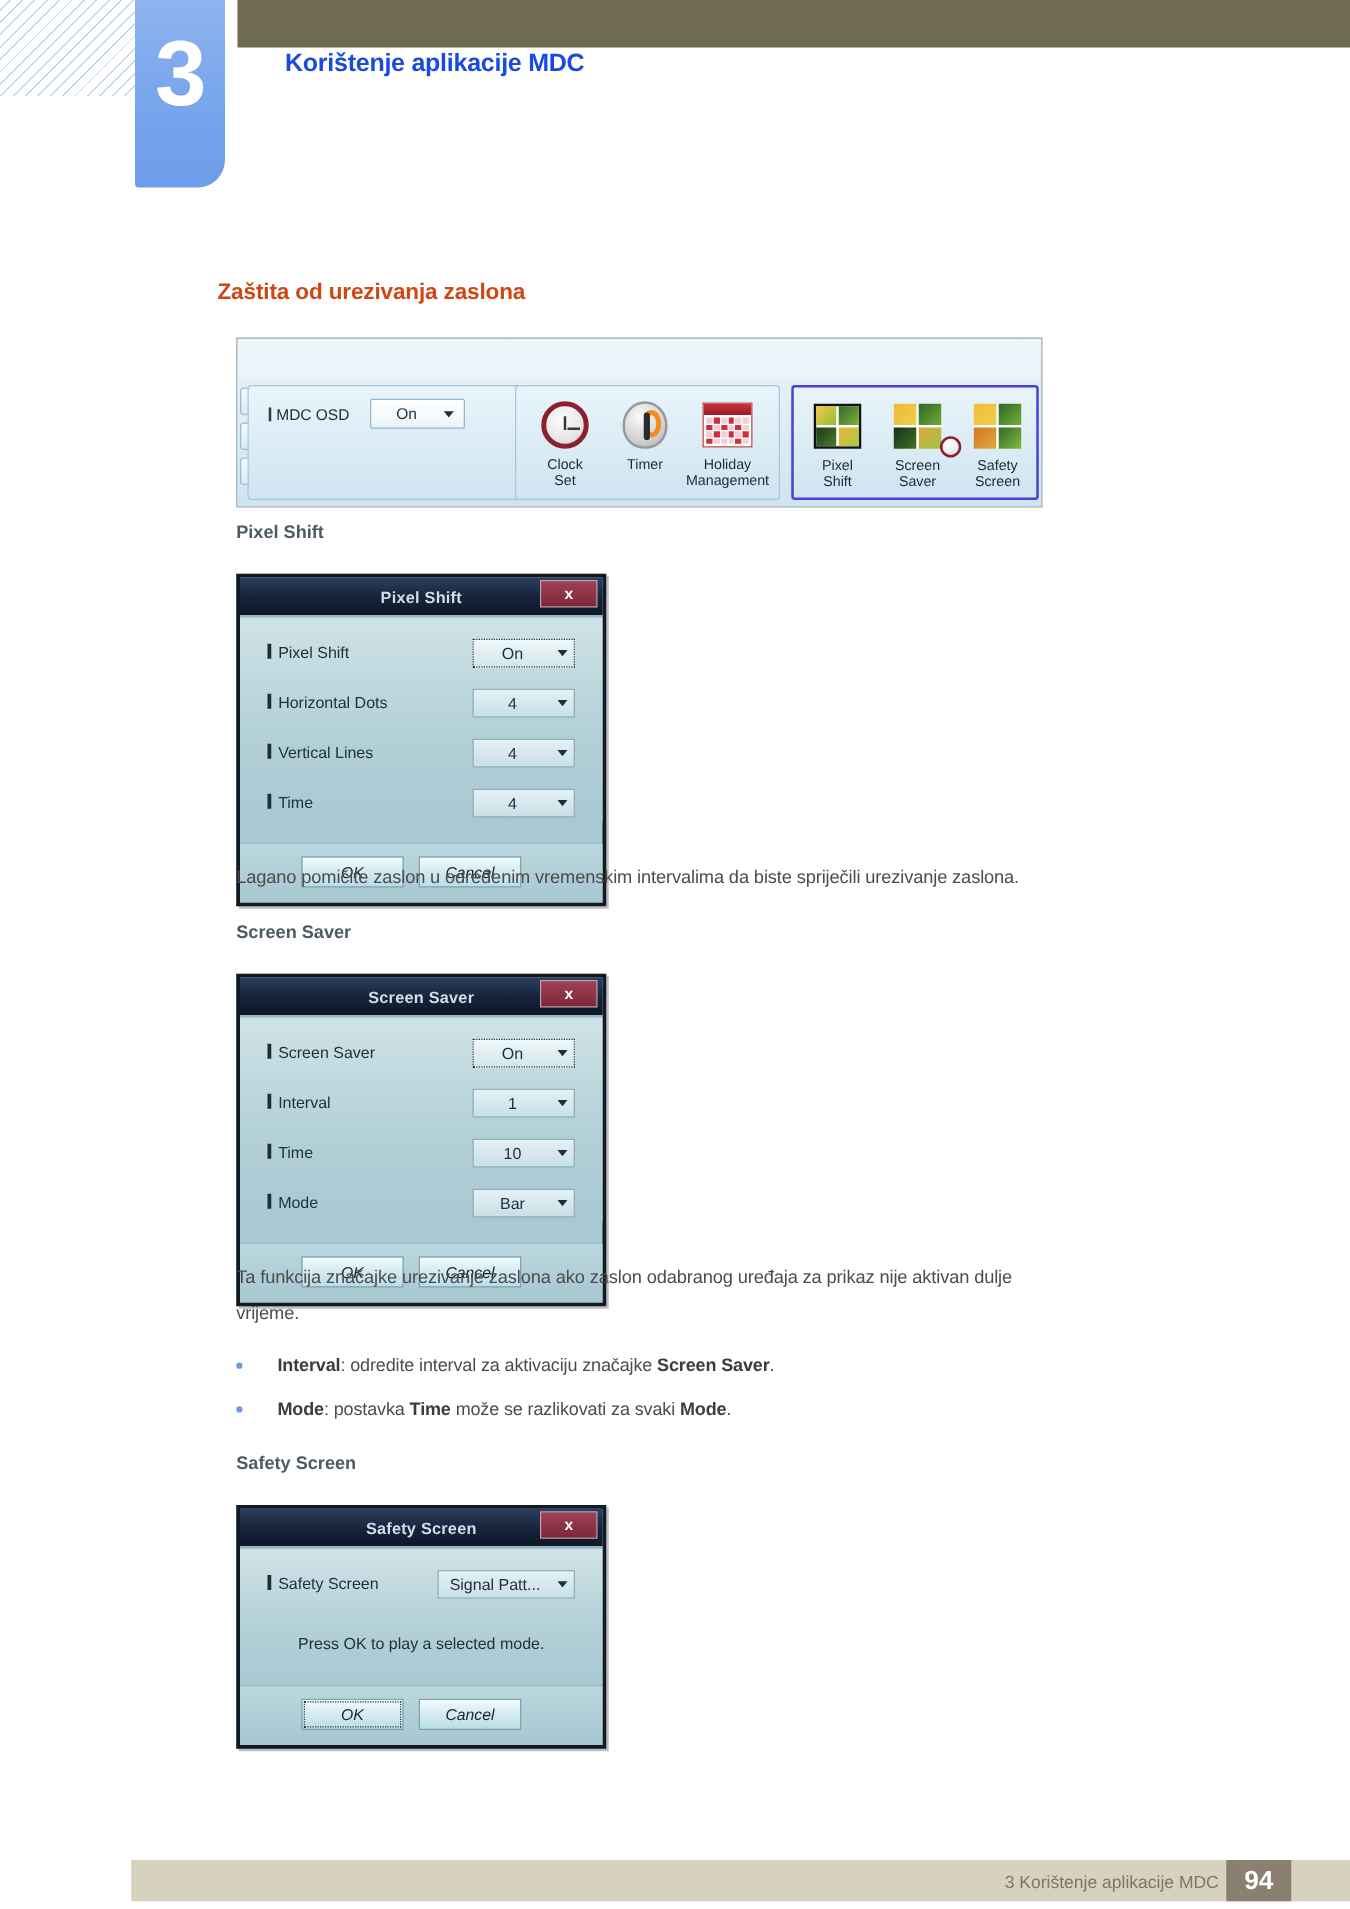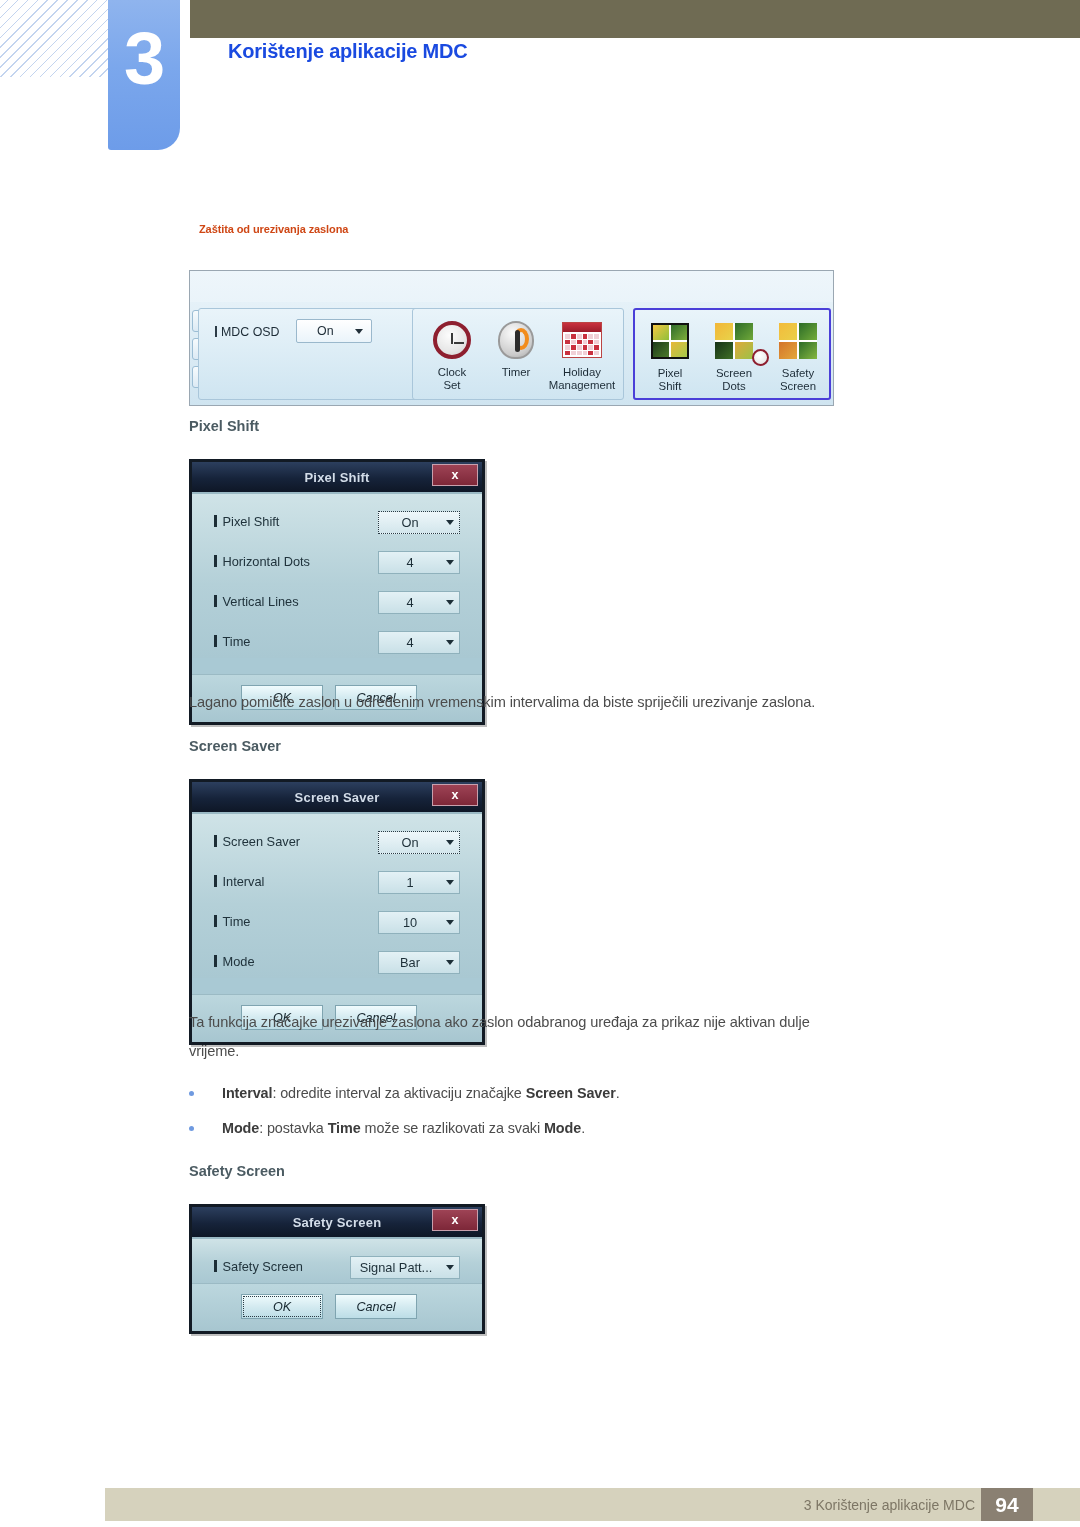--- a/index.html
+++ b/index.html
@@ -34,22 +34,22 @@
     line-height:1; letter-spacing:-1px;
   }
   .chapter-title {
     position:absolute; left:228px; top:40px;
     font-size:20px; font-weight:bold; color:#1a4ae0;
     letter-spacing:-0.2px;
   }
 
   
   .sect-heading {
-    position:absolute; left:199px;
-    font-size:11px; font-weight:bold; color:#cf4715;
+    position:absolute; left:174px;
+    font-size:18px; font-weight:bold; color:#cf4715;
     letter-spacing:-0.1px;
   }
   .sub-heading {
     position:absolute; left:189px;
     font-size:14.5px; font-weight:bold; color:#4b5b62;
   }
 
   
   .body-text {
     position:absolute; left:189px;
@@ -380,21 +380,21 @@
           <div class="tile4">
             <i style="background:linear-gradient(135deg,#f2b638,#e8d34a)"></i>
             <i style="background:linear-gradient(135deg,#2d6b28,#6fa839)"></i>
             <i style="background:linear-gradient(135deg,#163218,#3f7026)"></i>
             <i style="background:linear-gradient(135deg,#e0a93a,#9cc247)"></i>
           </div>
           <span style="position:absolute;right:-4px;bottom:-2px;width:17px;height:17px;border-radius:50%;
             background:radial-gradient(circle at 40% 35%,#fff,#e0e0e0);border:2px solid #8e1f2f;"></span>
         </div>
         <div class="cap"><span>Screen</span><br>
-          <span>Dots</span></div>
+          <span>Saver</span></div>
       </div>
       <div class="tb-icon" style="left:132px">
         <div class="glyph">
           <div class="tile4">
             <i style="background:linear-gradient(135deg,#f3bb3a,#ead04a)"></i>
             <i style="background:linear-gradient(135deg,#2b6b27,#73ac3a)"></i>
             <i style="background:linear-gradient(135deg,#d4742a,#e3a83a)"></i>
             <i style="background:linear-gradient(135deg,#2d6b28,#86b840)"></i>
           </div>
         </div>
@@ -512,20 +512,21 @@
     <span class="dlg-close">x</span>
   </div>
   <div class="dlg-body">
     <div class="dlg-row" style="margin-bottom:0">
       <span class="lbl"><span class="bar"></span><span>Safety Screen</span></span>
       <span class="dlg-sel wide">
           <span>Signal Patt...</span>
           <span class="caret"></span>
         </span>
     </div>
+    <div class="dlg-note">Press OK to play a selected mode.</div>
   </div>
   <div class="dlg-foot">
     <span class="dlg-btn focus">OK</span>
     <span class="dlg-btn">Cancel</span>
   </div>
 </div>
 
 <div class="footer-bar"></div>
 <div class="footer-text">3 Korištenje aplikacije MDC</div>
 <div class="footer-page">94</div>

